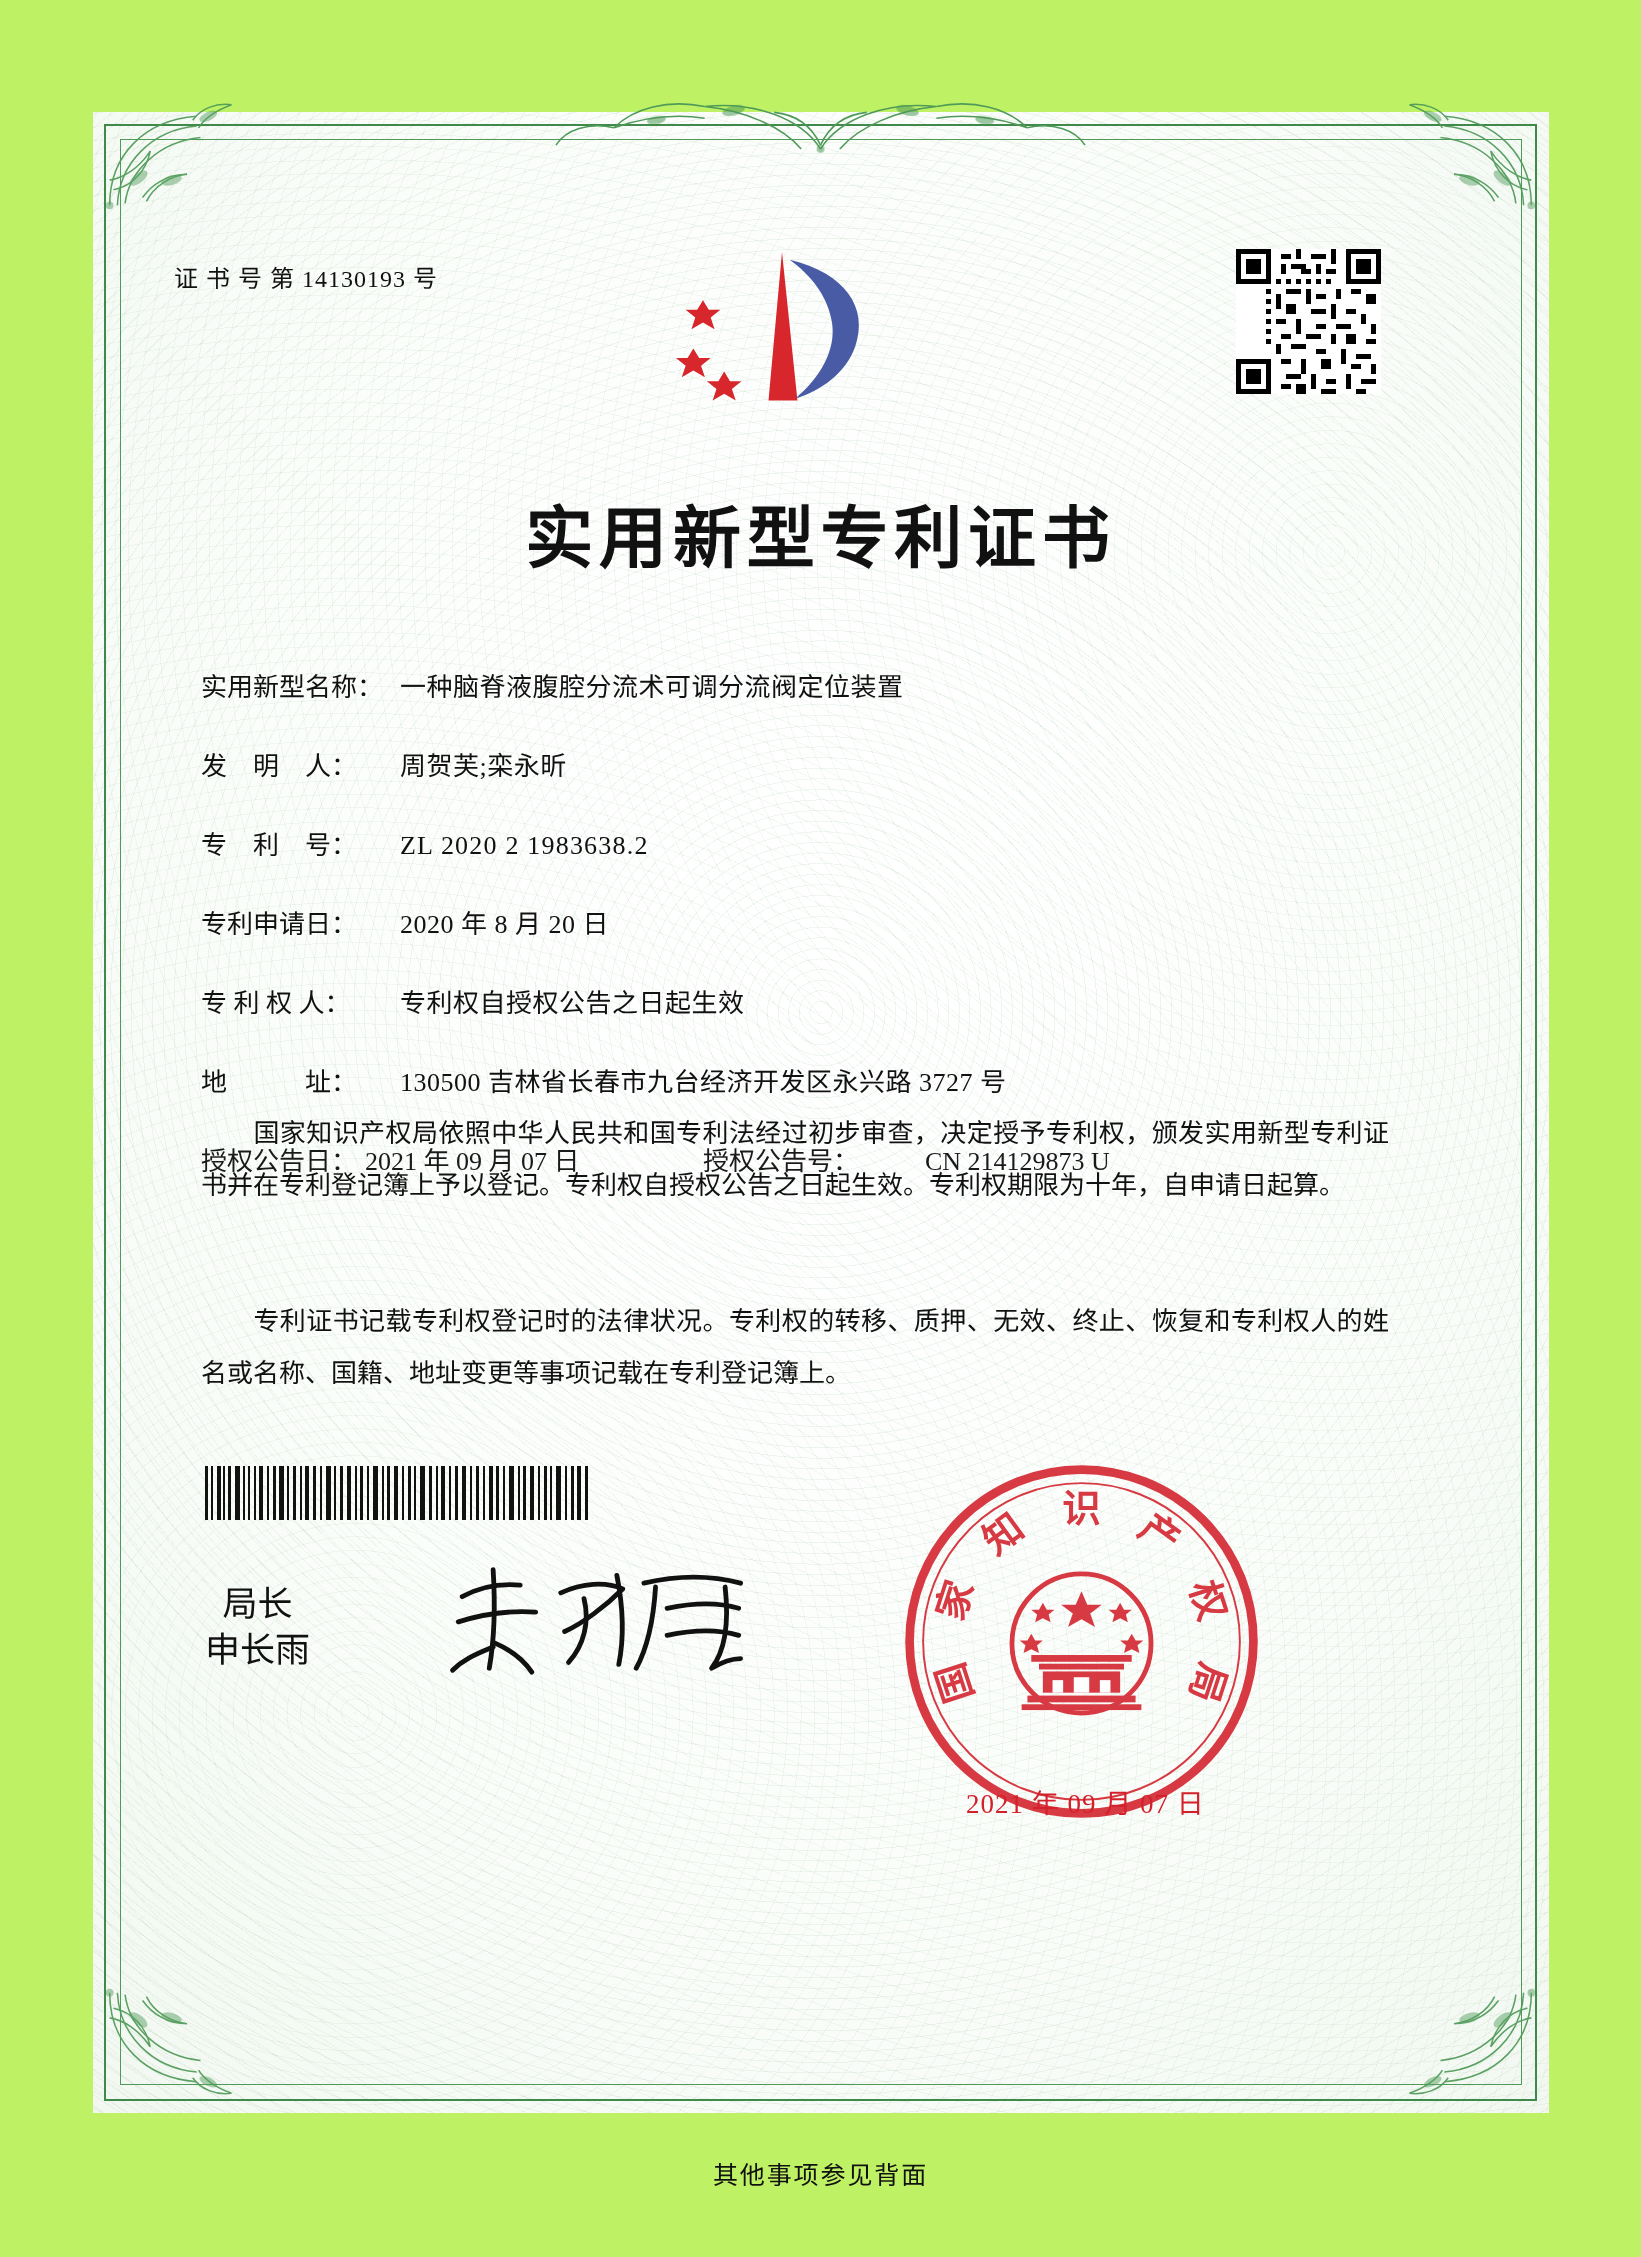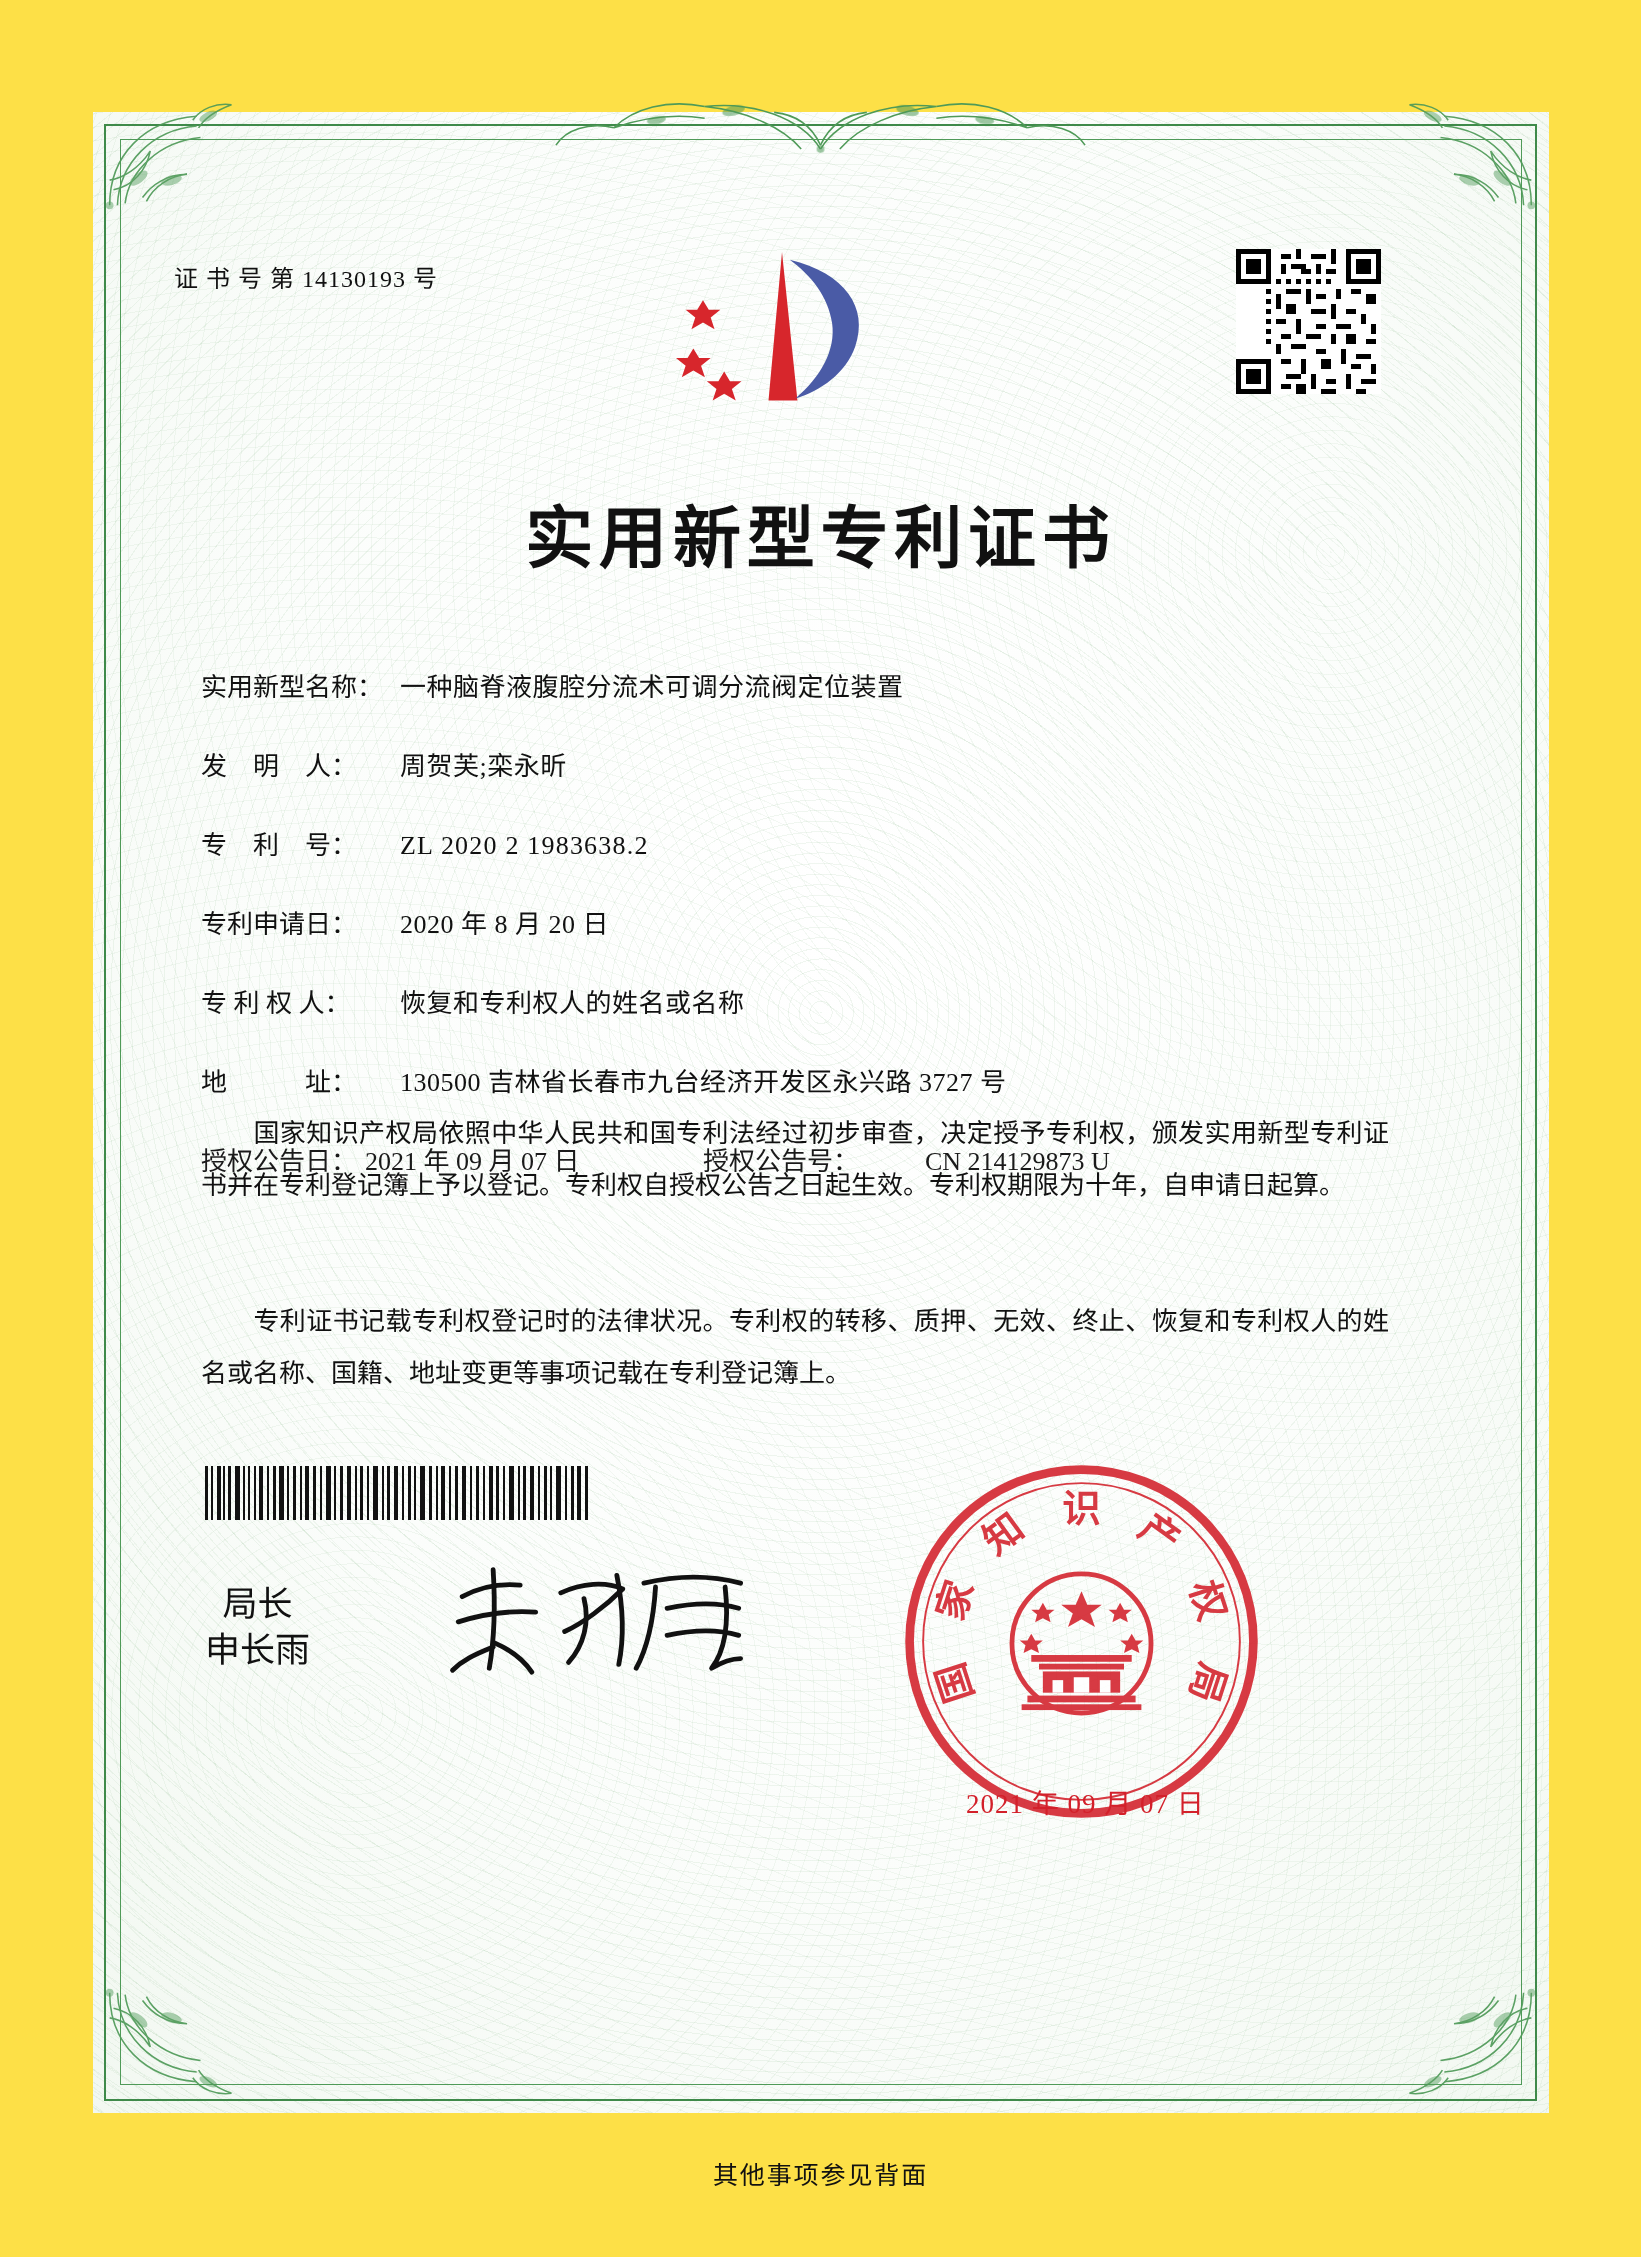--- a/index.html
+++ b/index.html
@@ -13,21 +13,21 @@
     font-family: "Liberation Serif", "DejaVu Serif", serif;
     color: #1a1a1a;
     position: relative;
     overflow: hidden;
   }
 
   
   .page {
     position: absolute;
     inset: 0;
-    background: #fde047;
+    background: #bef264;
   }
   .paper {
     position: absolute;
     left: 93px;
     top: 112px;
     width: 1456px;
     height: 2001px;
     background:
       radial-gradient(ellipse at 50% 40%, #ffffff 0%, #fbfdfb 55%, #f2f8f1 100%);
   }
@@ -451,21 +451,21 @@
       <span class="val sp">ZL 2020 2 1983638.2</span>
     </div>
 
     <div class="row">
       <span class="lbl">专利申请日：</span>
       <span class="val">2020 年 8 月 20 日</span>
     </div>
 
     <div class="row">
       <span class="lbl">专 利 权 人：</span>
-      <span class="val">恢复和专利权人的姓名或名称</span>
+      <span class="val">专利权自授权公告之日起生效</span>
     </div>
 
     <div class="row">
       <span class="lbl">地　　　址：</span>
       <span class="val">130500 吉林省长春市九台经济开发区永兴路 3727 号</span>
     </div>
 
     <div class="row2">
       <span class="c1">授权公告日：</span>
       <span class="c2">2021 年 09 月 07 日</span>

